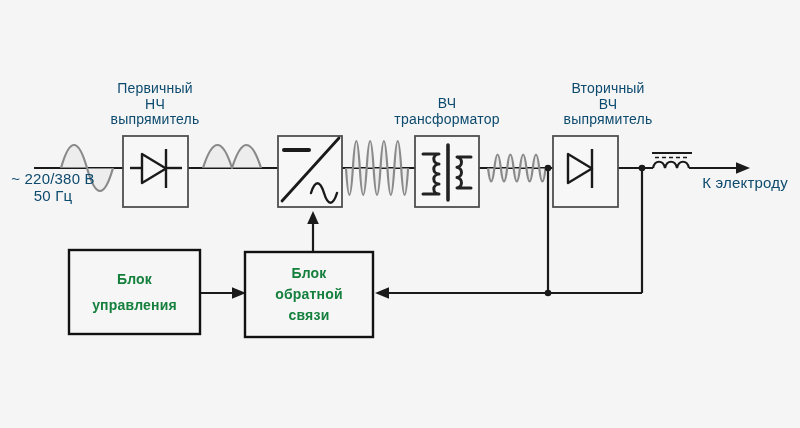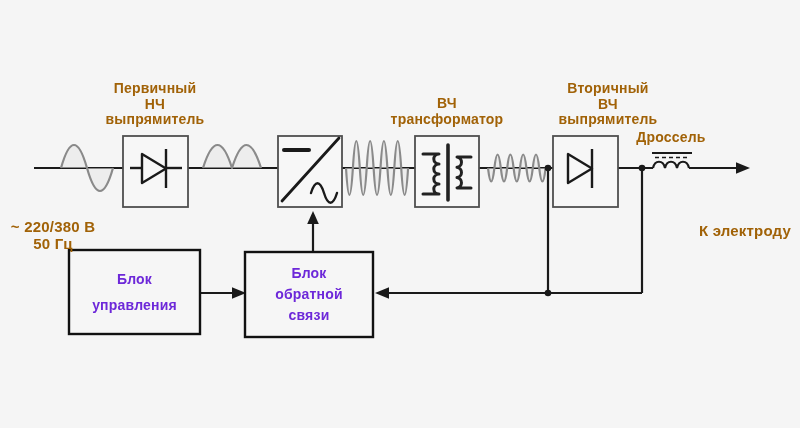--- a/index.html
+++ b/index.html
@@ -9,33 +9,33 @@
   }
   .stage{
     position:relative;
     width:800px;height:428px;
     background:#f5f5f5;
     overflow:hidden;
   }
   .stage svg{position:absolute;left:0;top:0;}
   .lbl{
     position:absolute;
-    color:#a16207;
-    font-weight:bold;
+    color:#0c4a6e;
+    font-weight:normal;
     font-size:14px;
     line-height:15.5px;
     text-align:center;
     white-space:pre-line;
     letter-spacing:.2px;
   }
-  .lbl.big{font-size:15px;line-height:16.5px;margin-top:48px;}
+  .lbl.big{font-size:15px;line-height:16.5px;}
   .boxlbl{
     position:absolute;
     display:flex;align-items:center;justify-content:center;
-    color:#6d28d9;font-weight:bold;font-size:14px;
+    color:#15803d;font-weight:bold;font-size:14px;
     text-align:center;white-space:pre-line;letter-spacing:.2px;
   }
   
   .pos-input{left:1px;top:171px;width:104px;}
   .pos-prim{left:75px;top:81px;width:160px;}
   .pos-inv{left:250px;top:112px;width:120px;}
   .pos-trans{left:367px;top:96px;width:160px;}
   .pos-sec{left:528px;top:81px;width:160px;}
   .pos-choke{left:611px;top:130px;width:120px;}
   .pos-out{left:687px;top:175px;width:116px;}
@@ -134,20 +134,19 @@
   <div class="lbl big pos-input">~ 220/380 В
 50 Гц</div>
   <div class="lbl pos-prim">Первичный
 НЧ
 выпрямитель</div>
   <div class="lbl pos-trans">ВЧ
 трансформатор</div>
   <div class="lbl pos-sec">Вторичный
 ВЧ
 выпрямитель</div>
-  <div class="lbl pos-choke">Дроссель</div>
   <div class="lbl big pos-out">К электроду</div>
   <div class="boxlbl pos-ctrl">Блок
 управления</div>
   <div class="boxlbl pos-fb">Блок
 обратной
 связи</div>
 </div>
 
 </body></html>

